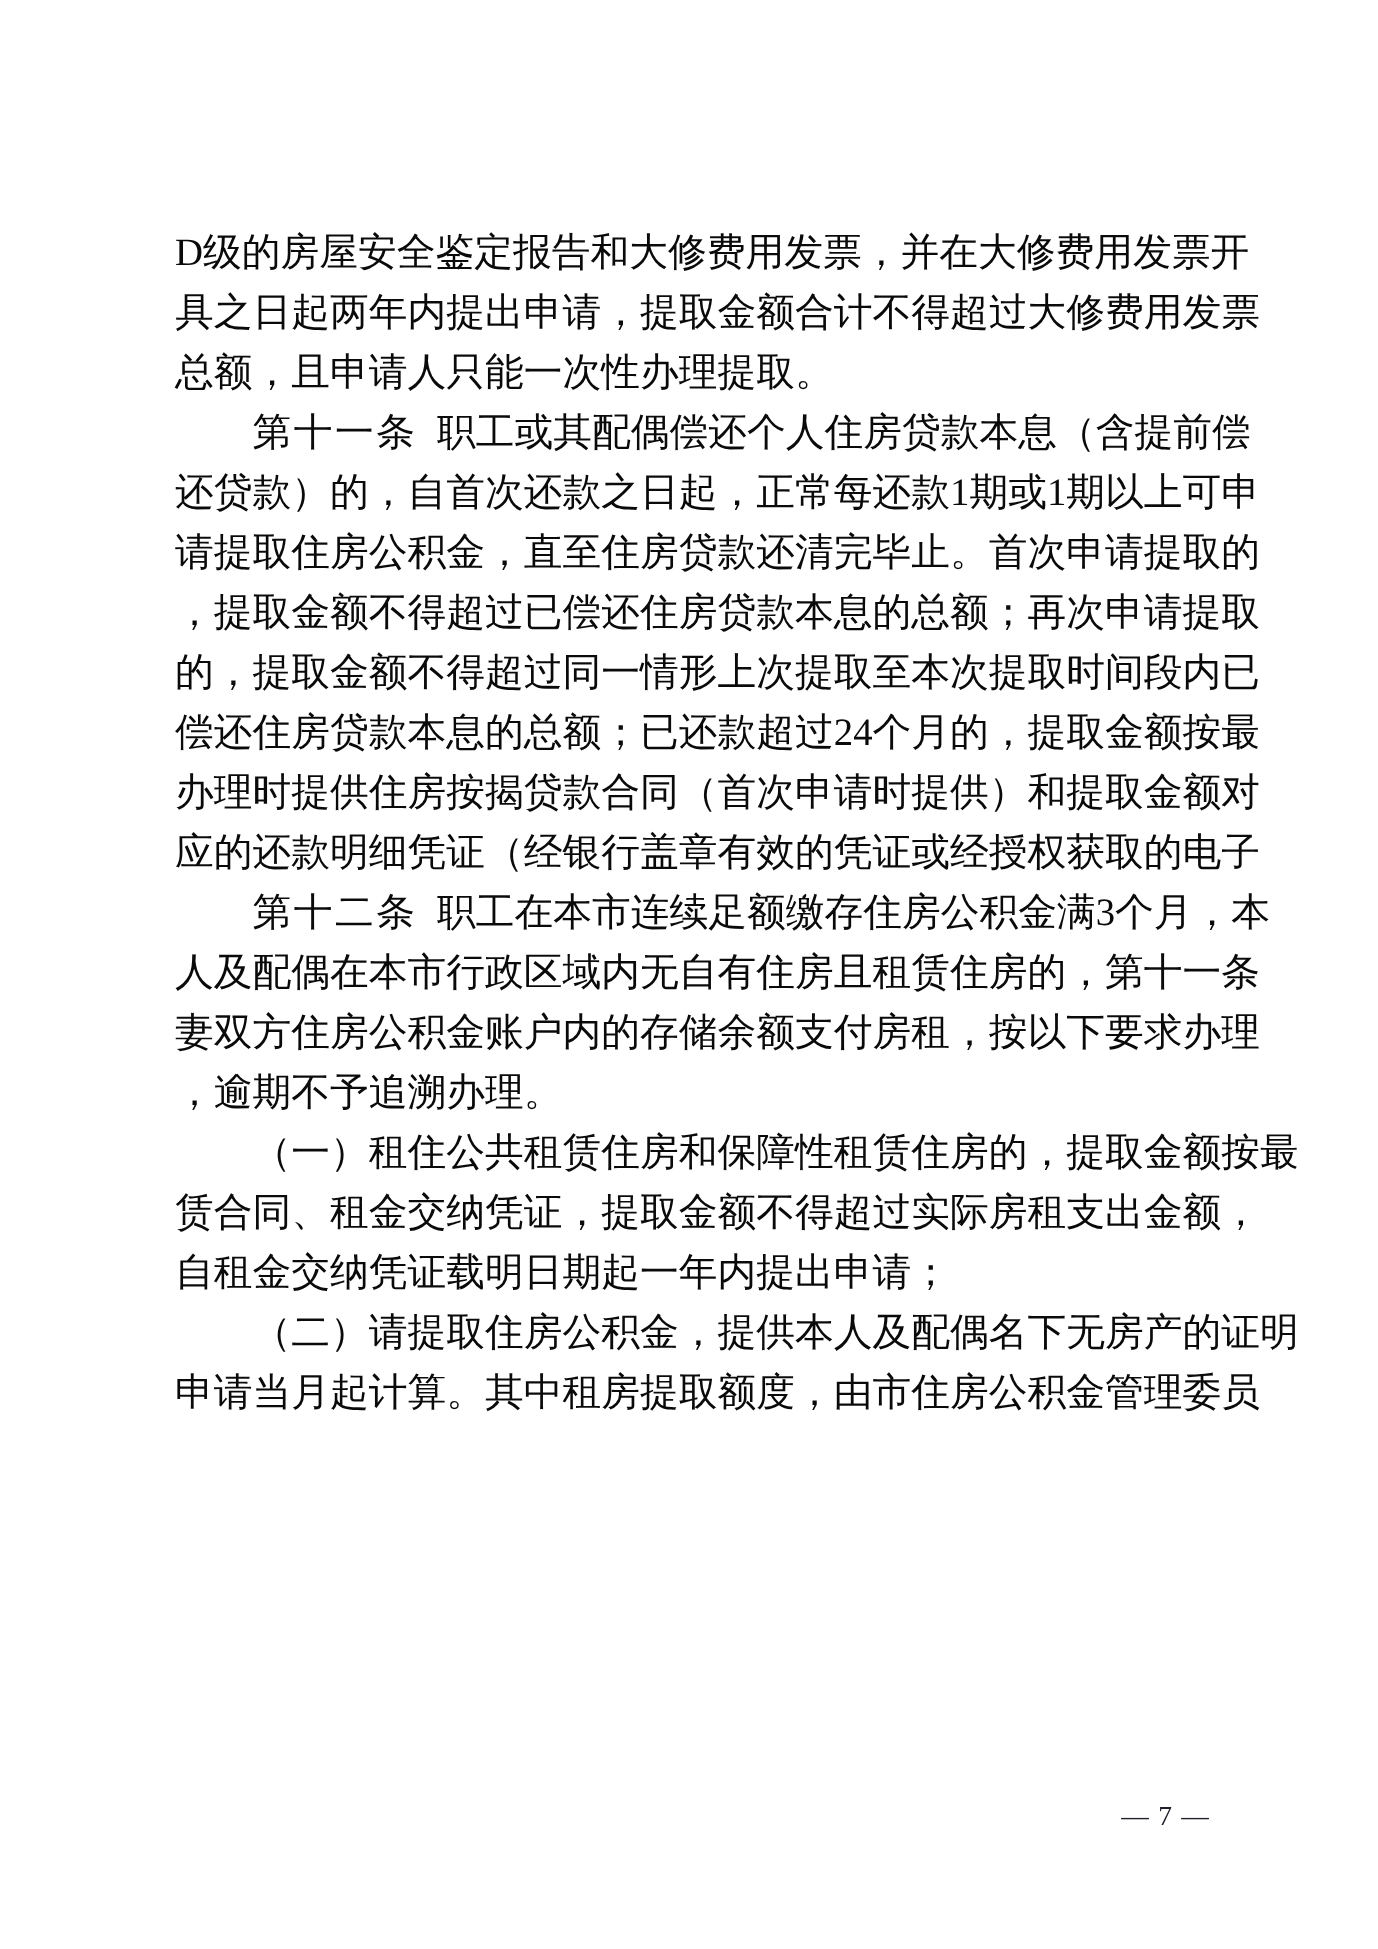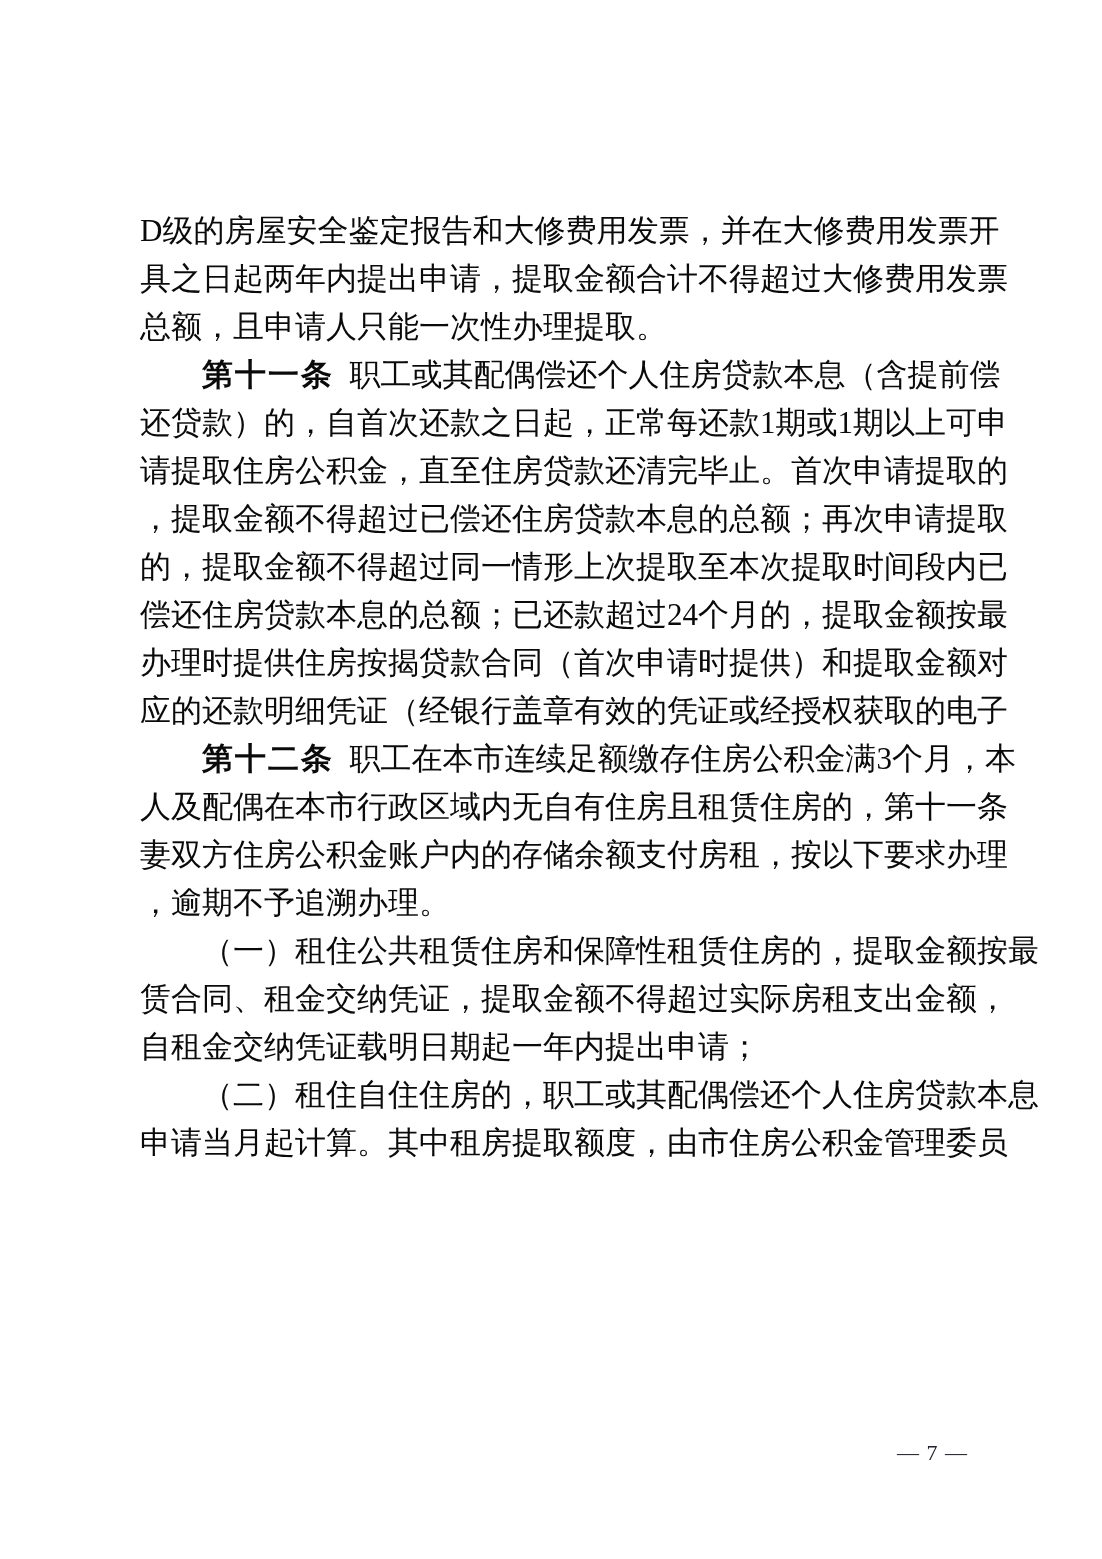--- a/index.html
+++ b/index.html
@@ -16,21 +16,21 @@
     color: #0a0a0a;
   }
   .page {
     position: absolute;
     inset: 0;
     background: #ffffff;
   }
   .doc-body {
     position: absolute;
     left: 140px;
-    top: 207px;
+    top: 178px;
     width: 825px;
     font-size: 31px;
     line-height: 48px;
     color: #0a0a0a;
   }
   .paragraph { margin: 0; padding: 0; }
   .line {
     height: 48px;
     white-space: nowrap;
     text-align: justify;
@@ -39,21 +39,21 @@
   }
   .line.last {
     text-align: center;
     text-align-last: left;
     white-space: pre;
   }
   .line.indent {
     padding-left: 62px;
   }
   .lead {
-    font-weight: 700;
+    font-weight: 400;
     margin-right: 0.5em;
     letter-spacing: 2px;
   }
   .footer {
     position: absolute;
     top: 1440px;
     right: 134px;
     font-size: 22px;
     letter-spacing: 1px;
     color: #20202a;
@@ -84,18 +84,18 @@
         <div class="line">人及配偶在本市行政区域内无自有住房且租赁住房的，第十一条</div>
         <div class="line">妻双方住房公积金账户内的存储余额支付房租，按以下要求办理</div>
         <div class="line last">，逾期不予追溯办理。</div>
       </div>
       <div class="paragraph">
         <div class="line indent">（一）租住公共租赁住房和保障性租赁住房的，提取金额按最</div>
         <div class="line">赁合同、租金交纳凭证，提取金额不得超过实际房租支出金额，</div>
         <div class="line last">自租金交纳凭证载明日期起一年内提出申请；</div>
       </div>
       <div class="paragraph">
-        <div class="line indent">（二）租住自住住房的，职工或其配偶偿还个人住房贷款本息</div>
+        <div class="line indent">（二）请提取住房公积金，提供本人及配偶名下无房产的证明</div>
         <div class="line">申请当月起计算。其中租房提取额度，由市住房公积金管理委员</div>
       </div>
     </div>
   <div class="footer">— 7 —</div>
 </div>
 
 </body></html>

